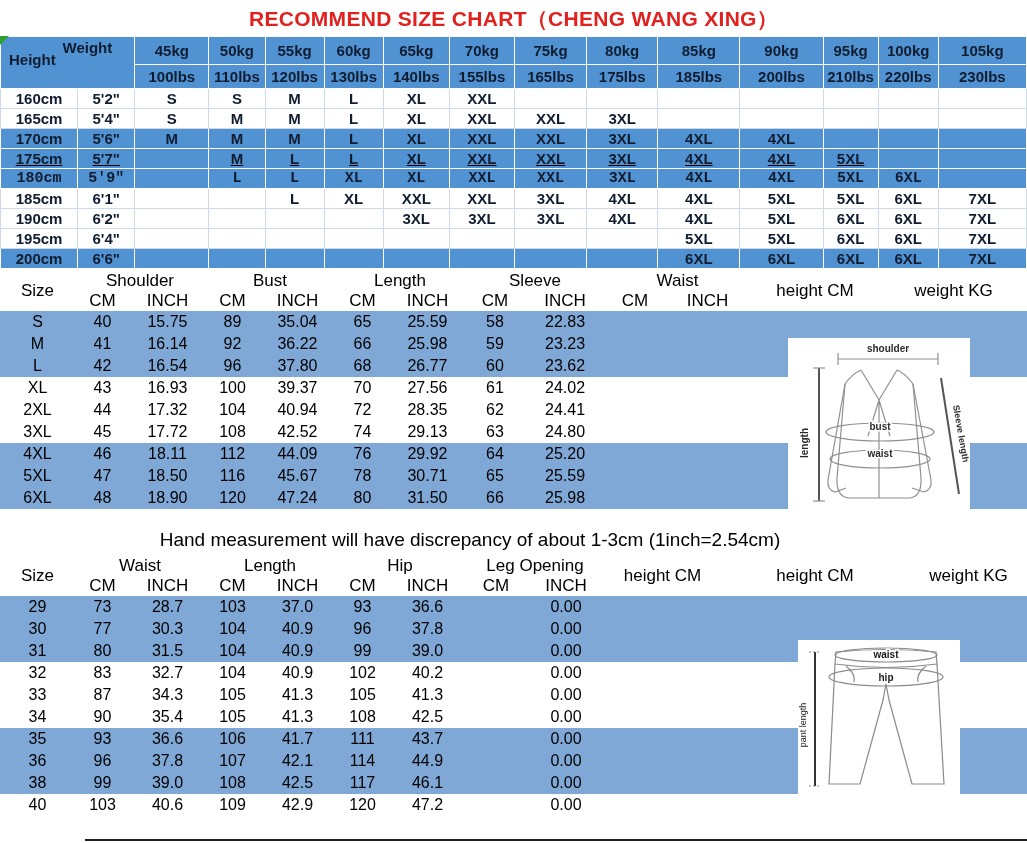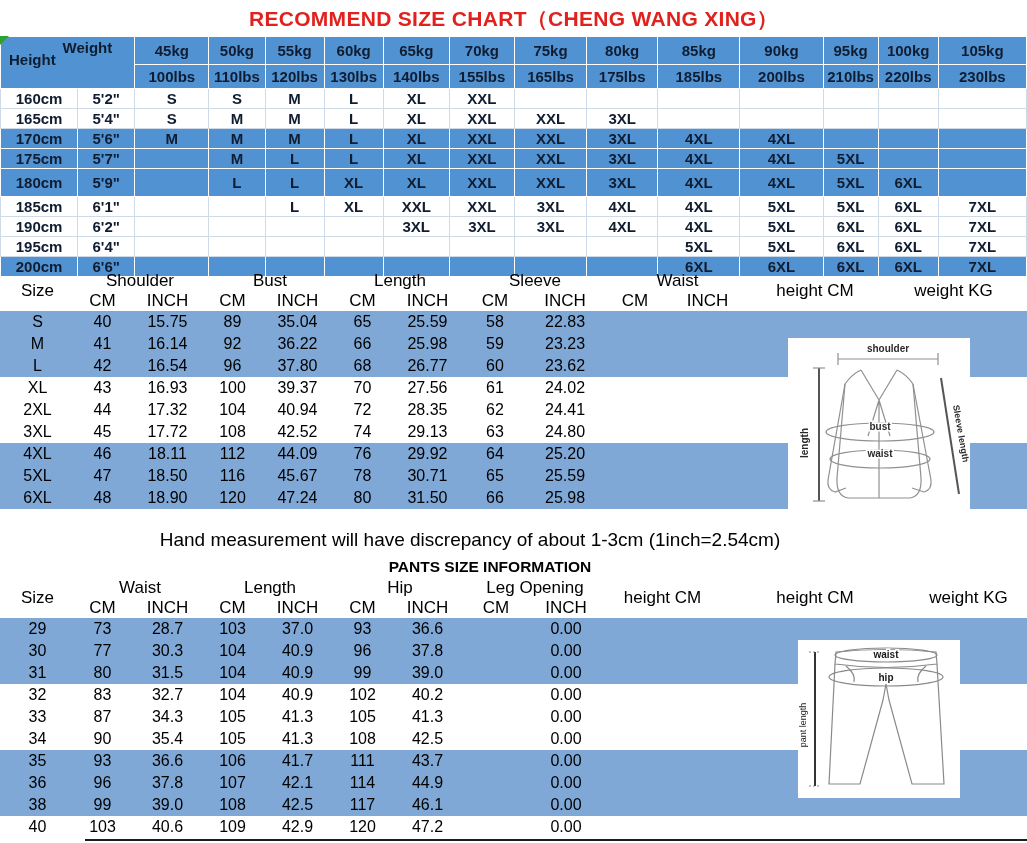--- a/index.html
+++ b/index.html
@@ -157,38 +157,38 @@
         <td>XL</td>
         <td>XXL</td>
         <td>XXL</td>
         <td>3XL</td>
         <td>4XL</td>
         <td>4XL</td>
         <td></td>
         <td></td>
         <td></td>
       </tr>
-      <tr class="hl" style="height: 20px;">
+      <tr class="hl" style="height: 20px; text-decoration: underline;">
         <td class="hcm">175cm</td>
         <td class="ft">5'7"</td>
         <td></td>
         <td>M</td>
         <td>L</td>
         <td>L</td>
         <td>XL</td>
         <td>XXL</td>
         <td>XXL</td>
         <td>3XL</td>
         <td>4XL</td>
         <td>4XL</td>
         <td>5XL</td>
         <td></td>
         <td></td>
       </tr>
-      <tr class="hl" style="height: 28px;">
+      <tr class="hl" style="height: 20px; font-family: Liberation Mono, monospace;">
         <td class="hcm">180cm</td>
         <td class="ft">5'9"</td>
         <td></td>
         <td>L</td>
         <td>L</td>
         <td>XL</td>
         <td>XL</td>
         <td>XXL</td>
         <td>XXL</td>
         <td>3XL</td>
@@ -446,21 +446,20 @@
           <td></td>
           <td></td>
         </tr>
       </tbody>
     </table>
 </div>
 
 <div class="note">Hand measurement will have discrepancy of about 1-3cm (1inch=2.54cm)</div>
 
 <div class="section" style="top:556px">
-  <div class="sec-title bold">PANTS SIZE INFORMATION</div>
   <table class="info">
       <colgroup>
         <col style="width: 75px;">
         <col style="width: 55px;">
         <col style="width: 75px;">
         <col style="width: 55px;">
         <col style="width: 75px;">
         <col style="width: 55px;">
         <col style="width: 75px;">
         <col style="width: 62px;">

